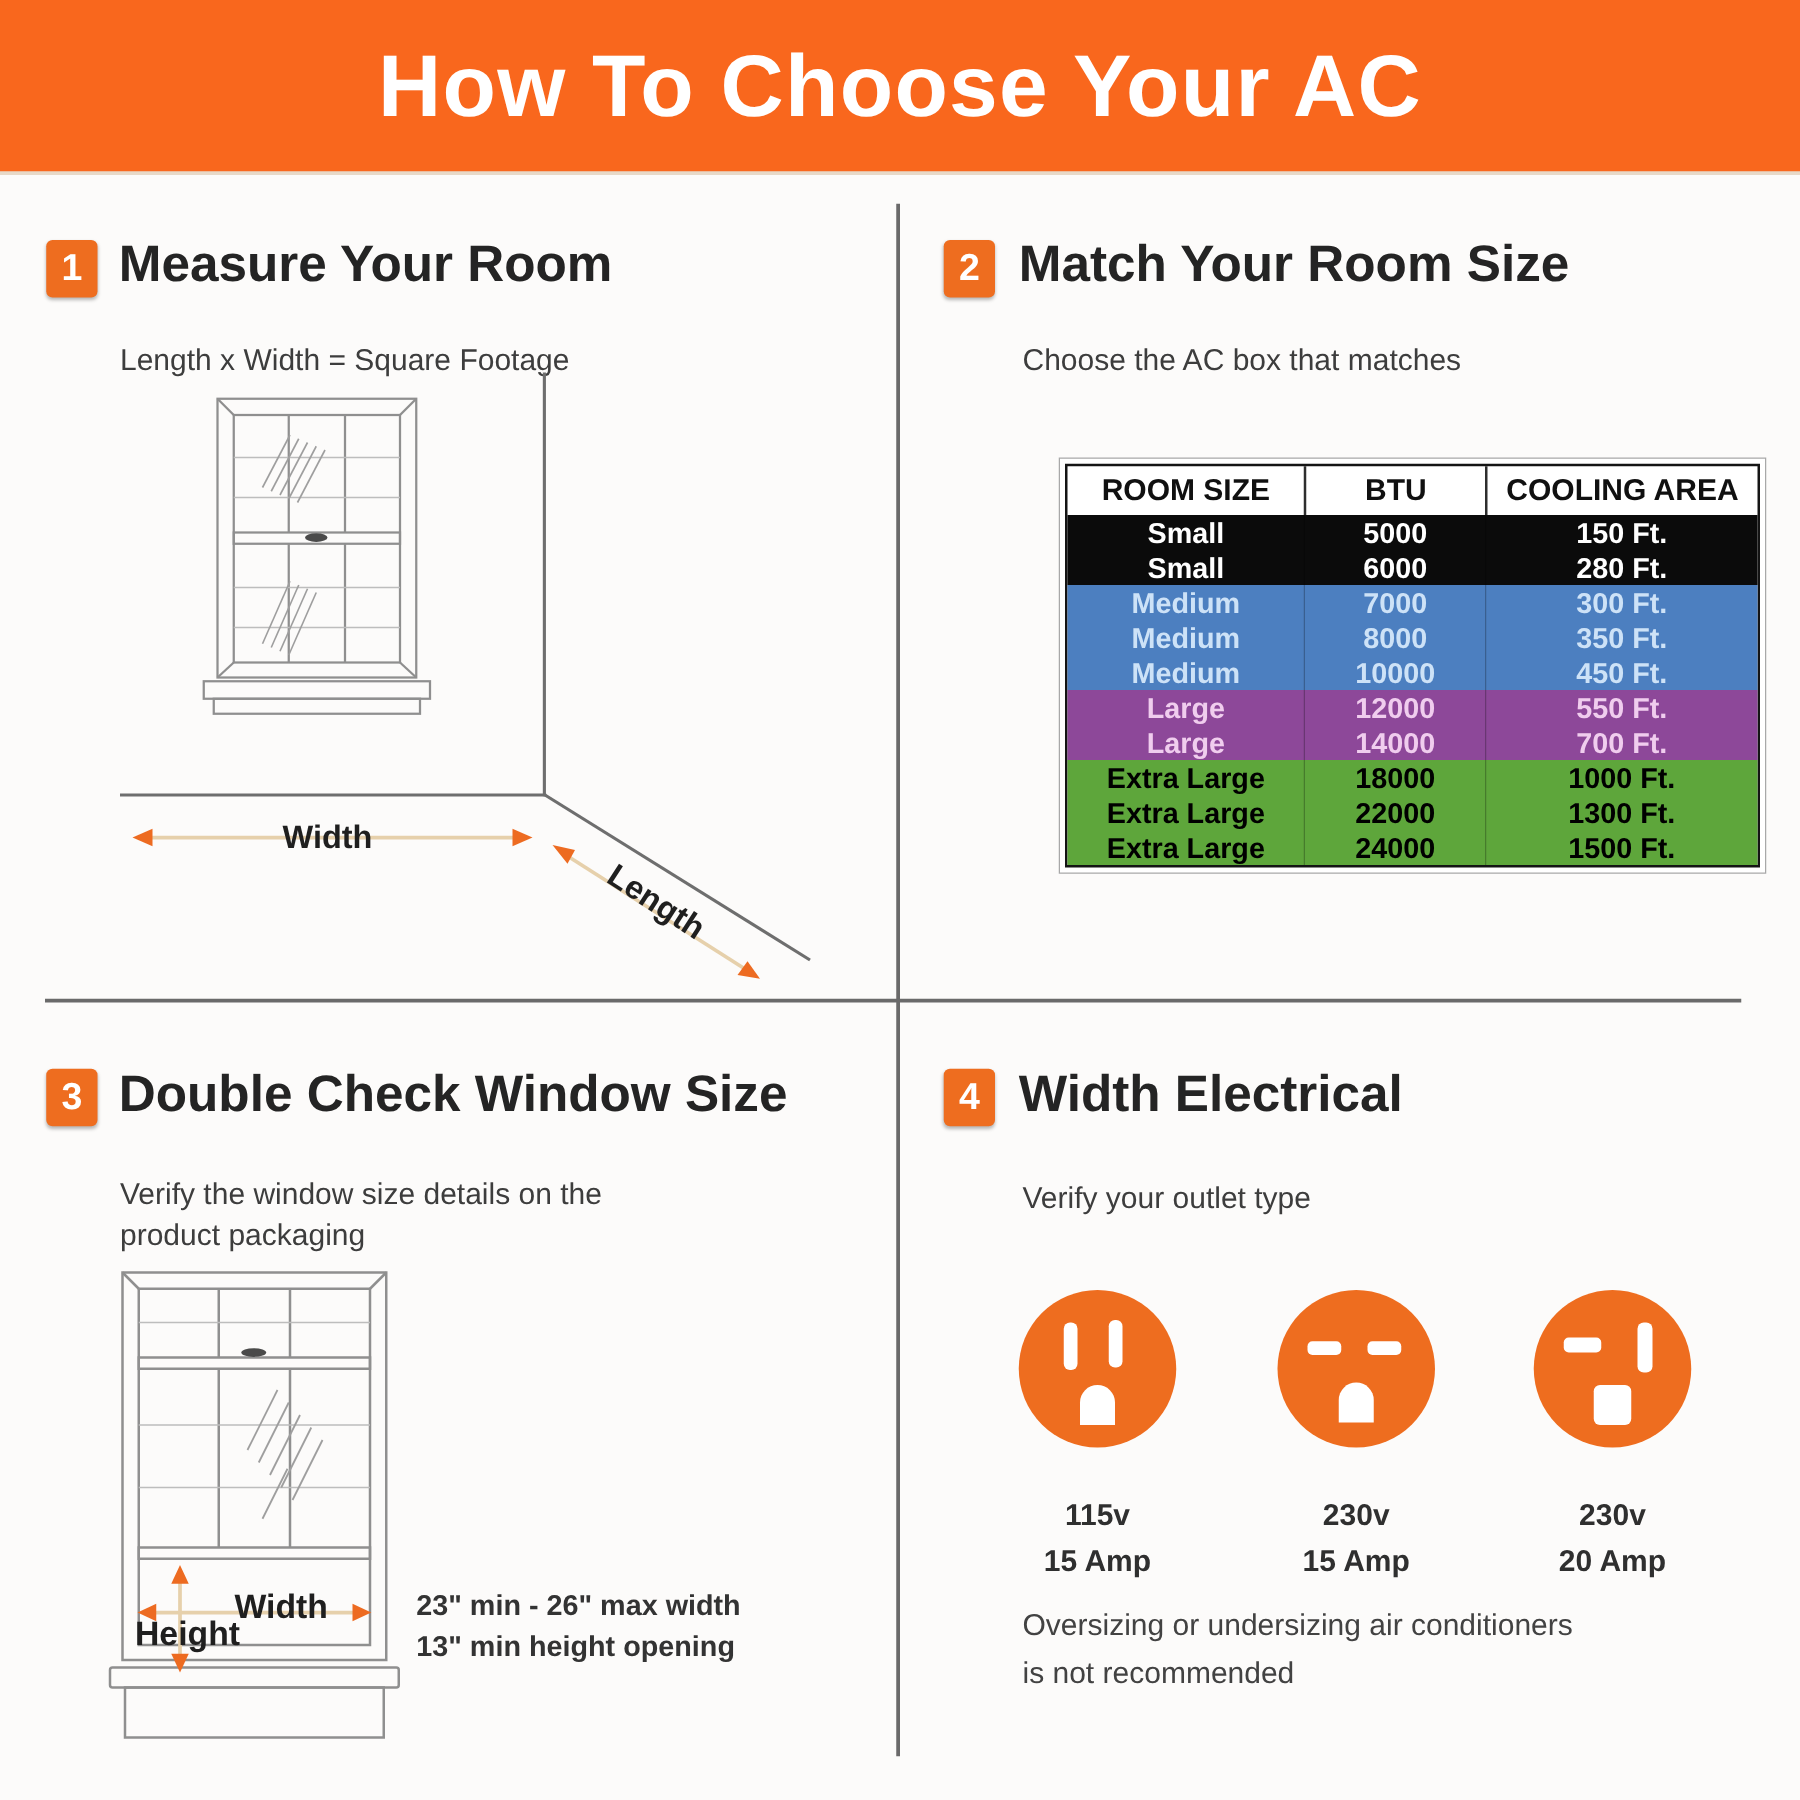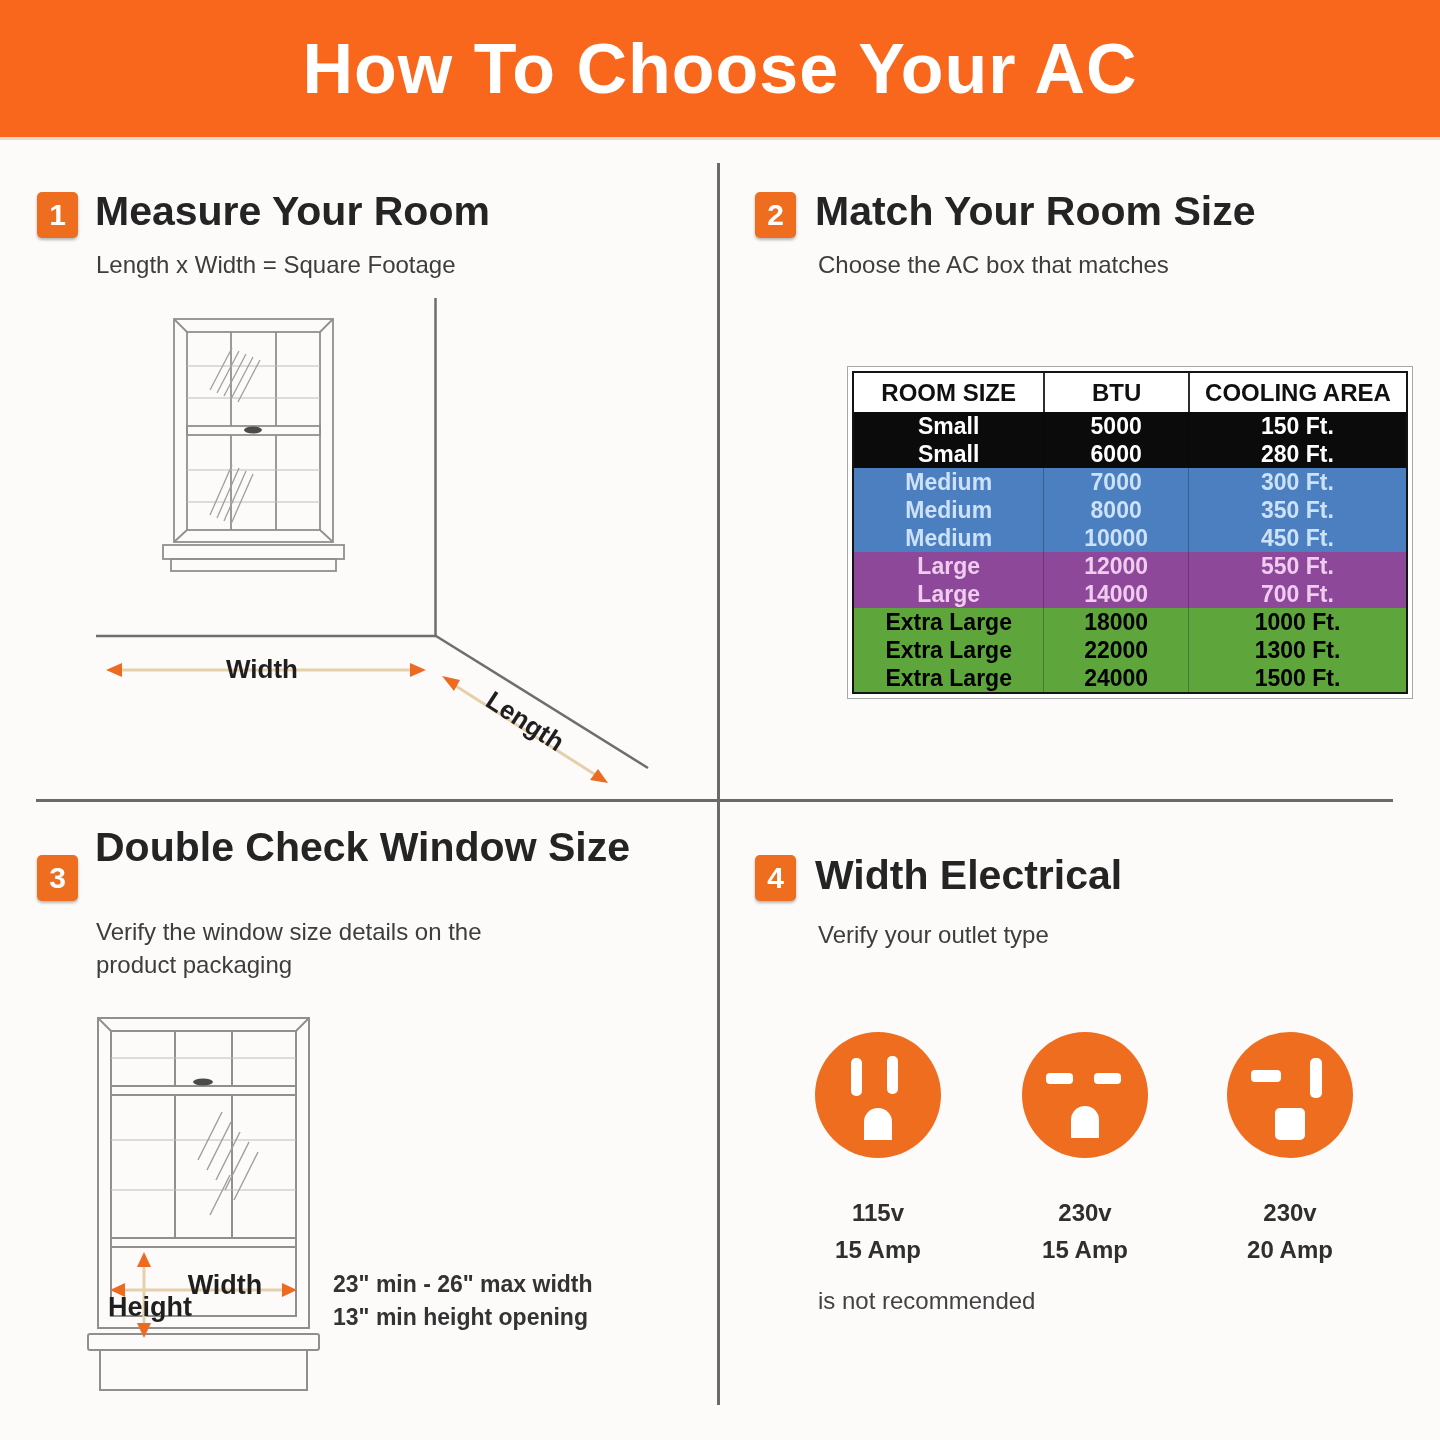--- a/index.html
+++ b/index.html
@@ -23,21 +23,21 @@
   .v-divider{position:absolute;left:717px;top:163px;width:3px;height:1242px;background:#6a6a6a;}
   .h-divider{position:absolute;left:36px;top:799px;width:1357px;height:3px;background:#6a6a6a;}
 
   
   .badge{
     position:absolute;width:41px;height:46px;background:#ee6d1f;color:#fff;
     font-size:30px;font-weight:bold;display:flex;align-items:center;justify-content:center;
     border-radius:5px;box-shadow:0 2px 3px rgba(0,0,0,.28);
   }
   .quad-heading{position:absolute;font-size:41px;font-weight:bold;color:#242424;white-space:nowrap;}
-  .quad-sub{position:absolute;font-size:24px;color:#3d3d3d;line-height:33px;white-space:nowrap;}
+  .quad-sub{position:absolute;font-size:24px;color:#3d3d3d;line-height:33px;white-space:nowrap;margin-top:24px;}
 
   
   .art{position:absolute;}
   .draw-label{position:absolute;font-weight:bold;color:#1f1f1f;text-align:center;white-space:nowrap;}
   .lbl-26{font-size:26px;}
   .lbl-27{font-size:27px;}
   .rot33{transform:rotate(33deg);}
 
   .spec-text{position:absolute;left:333px;top:1268px;font-size:23px;font-weight:bold;color:#333;line-height:33px;white-space:nowrap;}
 
@@ -212,21 +212,21 @@
           <div class="td">1500 Ft.</div>
         </div>
       </div>
     </div>
   </section>
 
   <section>
     <div class="badge" style="left:37px;top:855px;">
       <span>3</span>
     </div>
-    <div class="quad-heading" style="left:95px;top:824px;">Double Check Window Size</div>
+    <div class="quad-heading" style="left:95px;top:852px;">Double Check Window Size</div>
     <div class="quad-sub" style="left:96px;top:915px;">
       <div>Verify the window size details on the</div>
       <div>product packaging</div>
     </div>
 
     <svg class="art" style="left:80px;top:1000px;" width="560" height="440" viewBox="0 0 560 440">
       <g stroke="#8f8f8f" stroke-width="2" fill="none">
         <rect x="18" y="18" width="211" height="310"></rect>
         <rect x="31" y="31" width="185" height="285"></rect>
         <line x1="18" y1="18" x2="31" y2="31"></line>
@@ -310,17 +310,18 @@
     <div class="outlet-label" style="left:1010px;top:1194px;">
       <div>230v</div>
       <div>15 Amp</div>
     </div>
     <div class="outlet-label" style="left:1215px;top:1194px;">
       <div>230v</div>
       <div>20 Amp</div>
     </div>
 
     <div class="note-text">
+      <div>Oversizing or undersizing air conditioners</div>
       <div>is not recommended</div>
     </div>
   </section>
 
 </div>
 
 </body></html>

